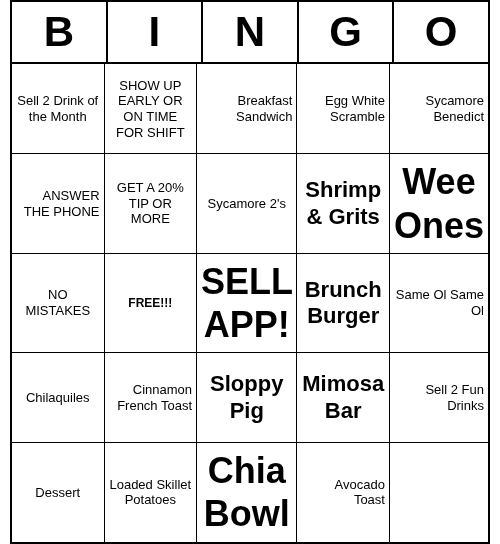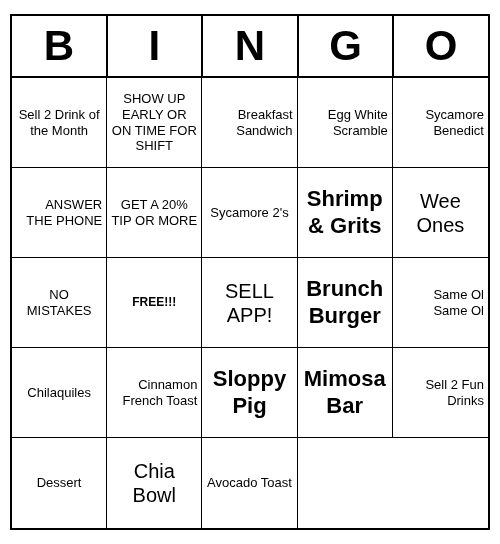--- a/index.html
+++ b/index.html
@@ -51,21 +51,21 @@
     }
     .bingo-cell:nth-child(n+21) {
       border-bottom: none;
     }
     .bingo-cell span {
       display: block;
     }
     .size-small { font-size: 13px; }
     .size-medium { font-size: 13px; text-align: right; }
     .size-large { font-size: 22px; font-weight: bold; text-align: center; }
-    .size-xlarge { font-size: 20px; font-weight: normal; }
+    .size-xlarge { font-size: 36px; font-weight: bold; }
     .free-cell { font-size: 12px; font-weight: bold; }
   </style>
 </head>
 <body>
 
 <div class="bingo-card">
   <div class="bingo-header">
   <div class="bingo-header-cell">B</div>
       <div class="bingo-header-cell">I</div>
       <div class="bingo-header-cell">N</div>
@@ -130,19 +130,22 @@
       <div class="bingo-cell">
         <span class="size-large">Mimosa Bar</span>
       </div>
       <div class="bingo-cell">
         <span class="size-medium">Sell 2 Fun Drinks</span>
       </div>
       <div class="bingo-cell">
         <span class="size-medium">Dessert</span>
       </div>
       <div class="bingo-cell">
+        <span class="size-small">Loaded Skillet Potatoes</span>
+      </div>
+      <div class="bingo-cell">
         <span class="size-xlarge">Chia Bowl</span>
       </div>
       <div class="bingo-cell">
         <span class="size-medium">Avocado Toast</span>
       </div>
     </div>
 </div>
 
 </body></html>

